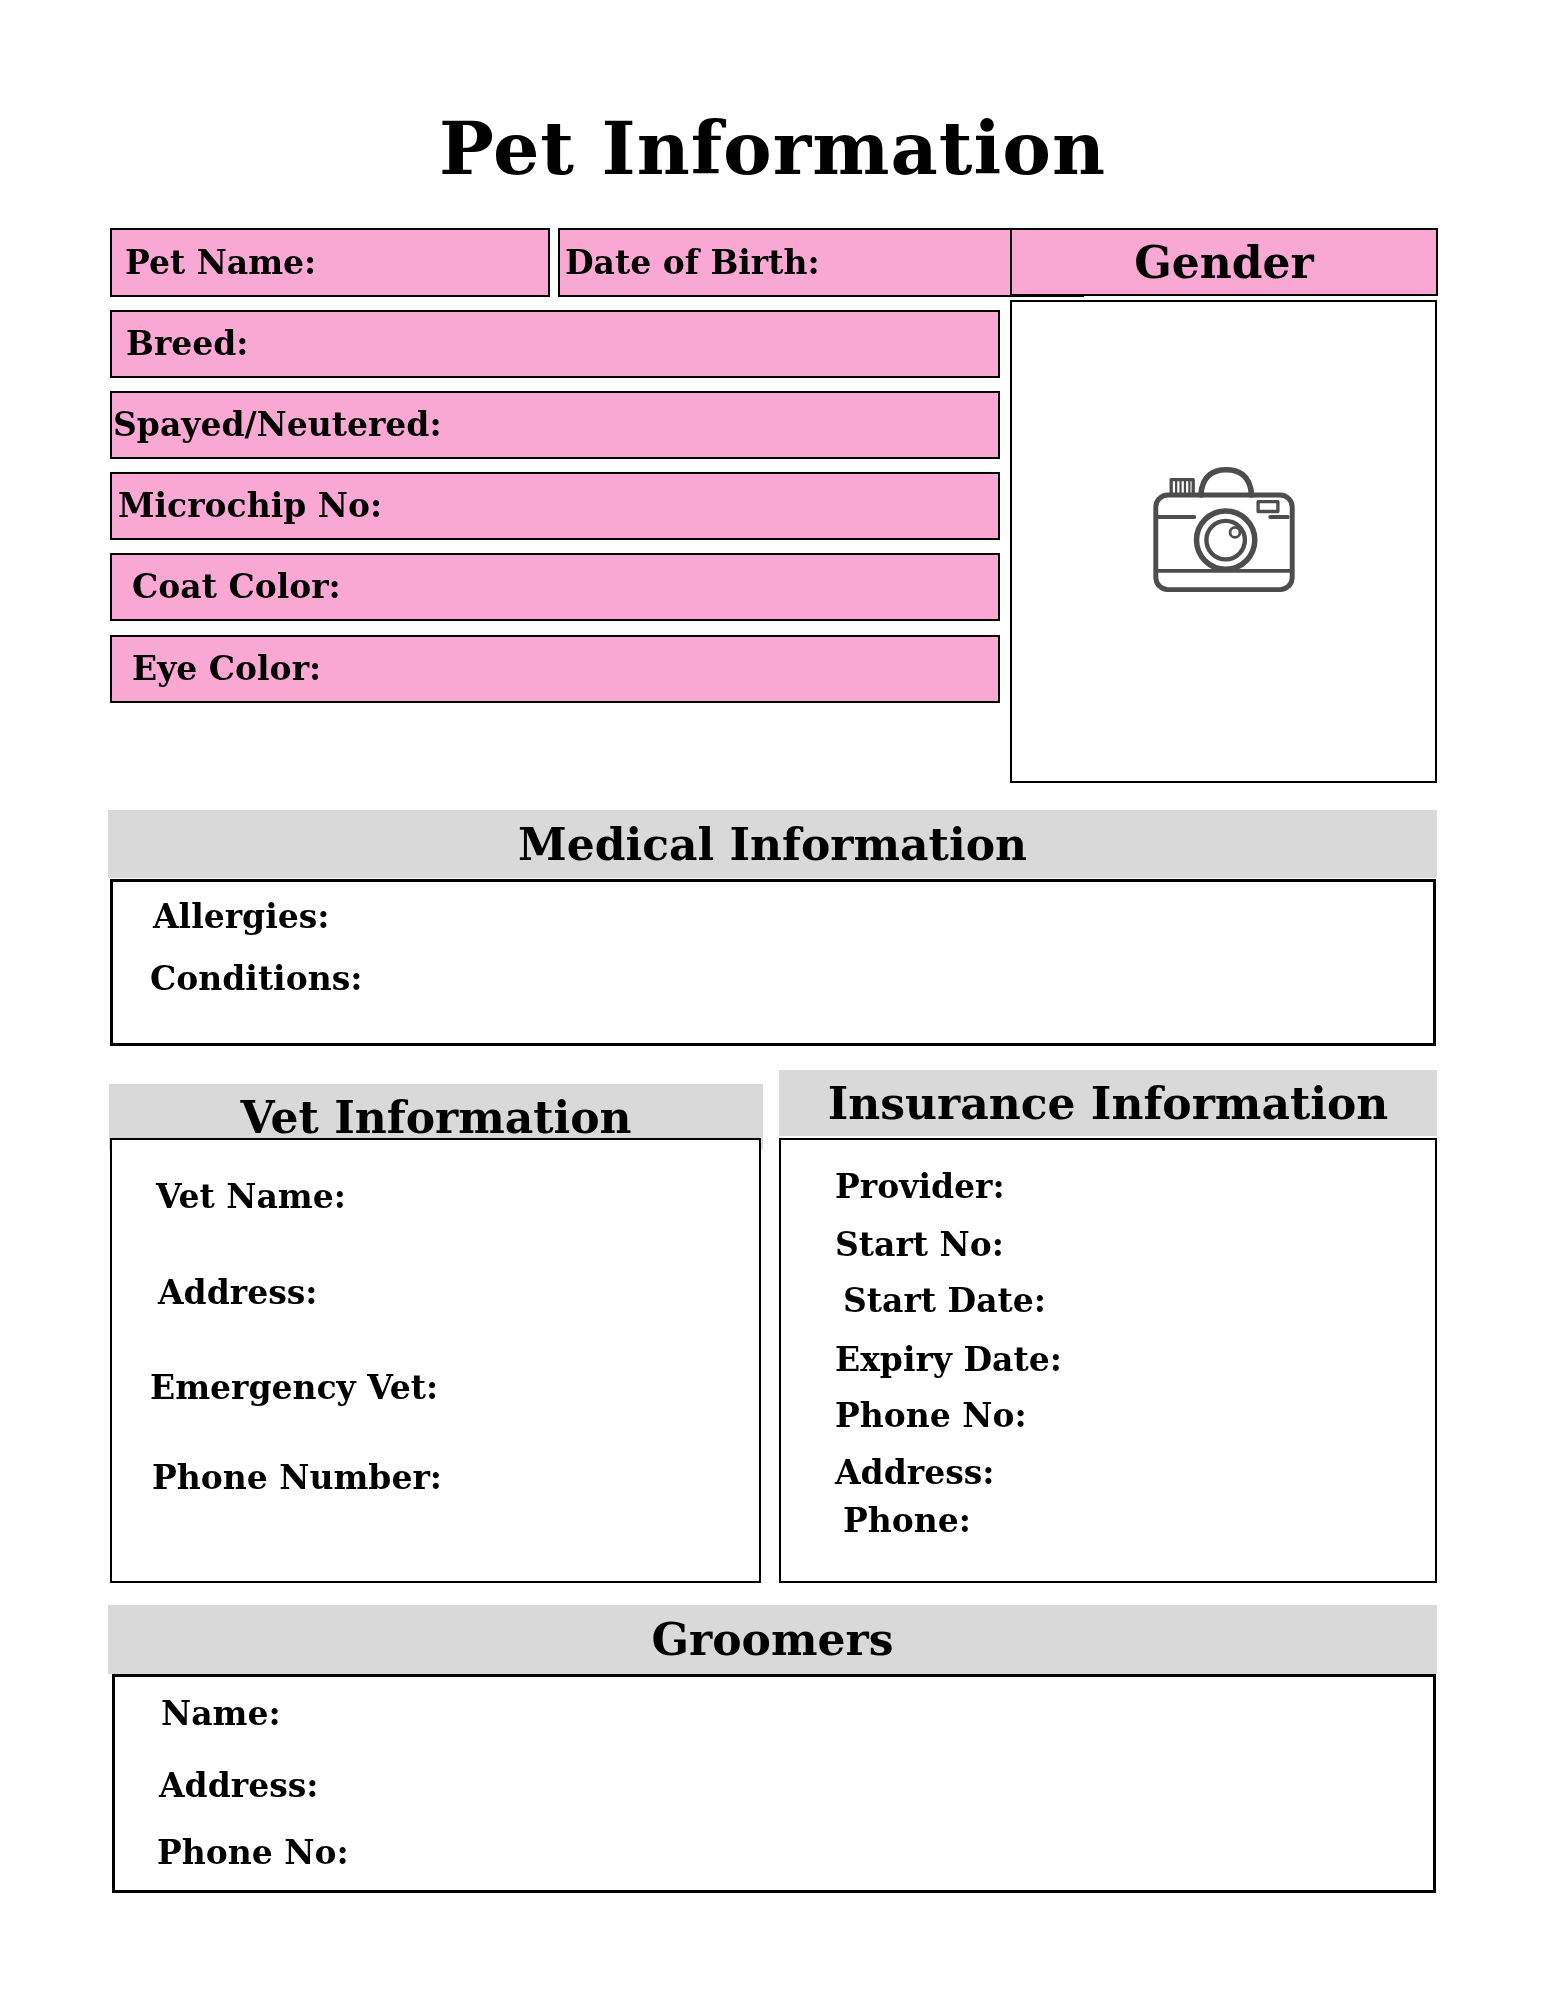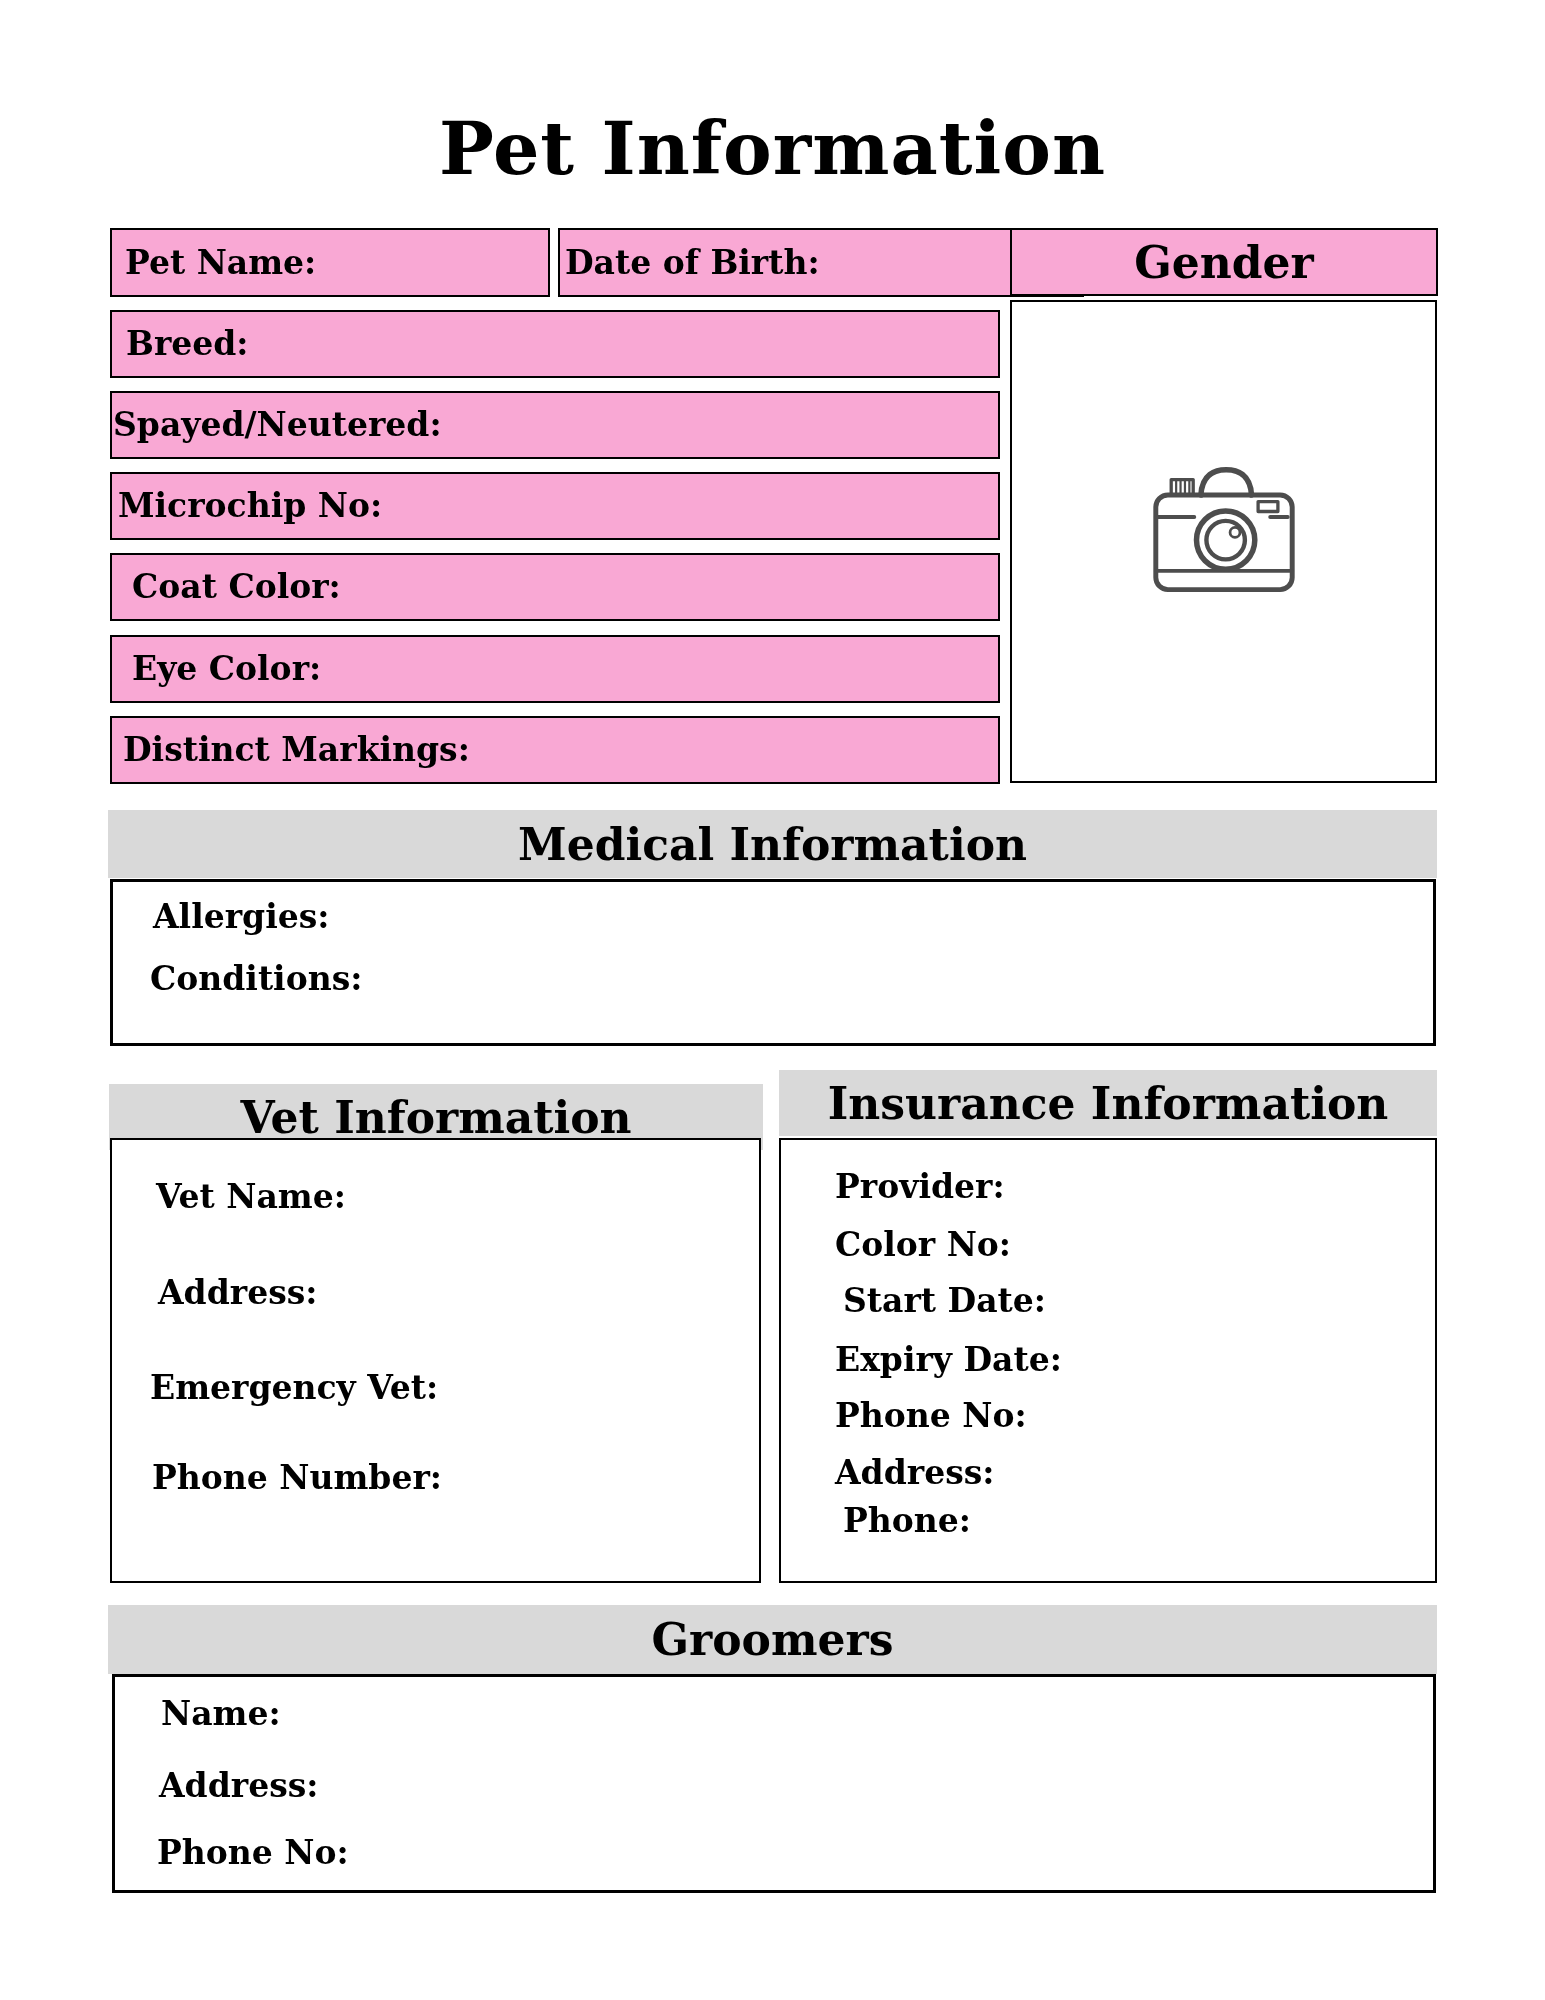--- a/index.html
+++ b/index.html
@@ -80,23 +80,20 @@
   </div>
   <div class="fieldbox" style="left:110px;top:472px;width:890px;height:68px;">
     <span class="flabel-inline" style="padding-left:6px;">Microchip No:</span>
   </div>
   <div class="fieldbox" style="left:110px;top:553px;width:890px;height:68px;">
     <span class="flabel-inline" style="padding-left:20px;">Coat Color:</span>
   </div>
   <div class="fieldbox" style="left:110px;top:635px;width:890px;height:68px;">
     <span class="flabel-inline" style="padding-left:20px;">Eye Color:</span>
   </div>
-  <div class="fieldbox" style="left:110px;top:716px;width:890px;height:68px;">
-    <span class="flabel-inline" style="padding-left:11px;">Distinct Markings:</span>
-  </div>
 
   <div class="photobox" style="left:1010px;top:300px;width:427px;height:483px;">
     <span class="camera">
       <svg width="176" height="154" viewBox="0 0 160 140" fill="none" stroke="currentColor" stroke-linecap="round" stroke-linejoin="round">
         <rect x="32" y="26" width="20" height="14" stroke-width="3"></rect>
         <line x1="36.5" y1="26" x2="36.5" y2="40" stroke-width="2"></line>
         <line x1="40.5" y1="26" x2="40.5" y2="40" stroke-width="2"></line>
         <line x1="44.5" y1="26" x2="44.5" y2="40" stroke-width="2"></line>
         <line x1="48.5" y1="26" x2="48.5" y2="40" stroke-width="2"></line>
         <path d="M59 40 C60 21 72 17 82 17 C92 17 104 21 105 40" stroke-width="5"></path>
@@ -128,21 +125,21 @@
     <div class="flabel" style="left:10px;top:134px;">Address:</div>
     <div class="flabel" style="left:2px;top:229px;">Emergency Vet:</div>
     <div class="flabel" style="left:4px;top:319px;">Phone Number:</div>
   </div>
 
   <div class="hdrbar" style="left:779px;top:1070px;width:658px;height:66px;">
     <span>Insurance Information</span>
   </div>
   <div class="bigbox thin" style="left:779px;top:1138px;width:658px;height:445px;">
     <div class="flabel" style="left:18px;top:28px;">Provider:</div>
-    <div class="flabel" style="left:18px;top:86px;">Color No:</div>
+    <div class="flabel" style="left:18px;top:86px;">Start No:</div>
     <div class="flabel" style="left:26px;top:142px;">Start Date:</div>
     <div class="flabel" style="left:18px;top:201px;">Expiry Date:</div>
     <div class="flabel" style="left:18px;top:257px;">Phone No:</div>
     <div class="flabel" style="left:18px;top:314px;">Address:</div>
     <div class="flabel" style="left:26px;top:362px;">Phone:</div>
   </div>
 
   <div class="hdrbar" style="left:108px;top:1605px;width:1329px;height:69px;">
     <span>Groomers</span>
   </div>

